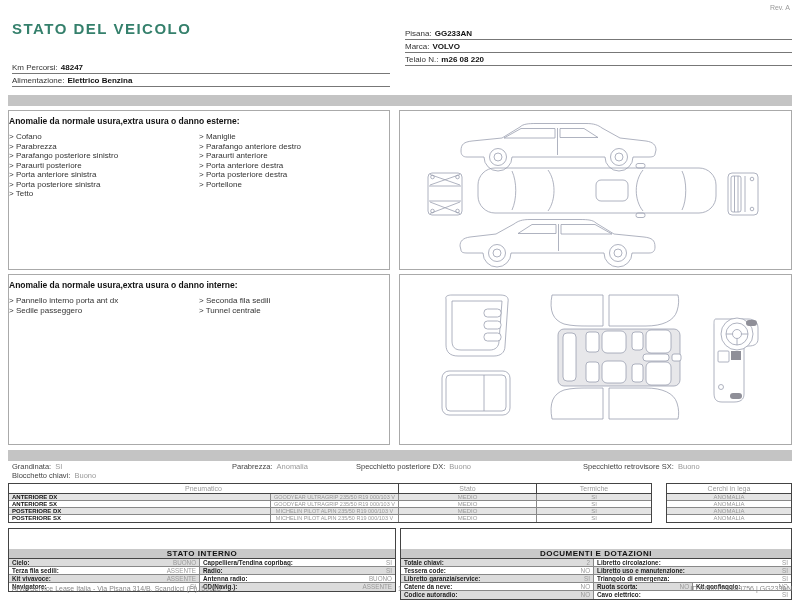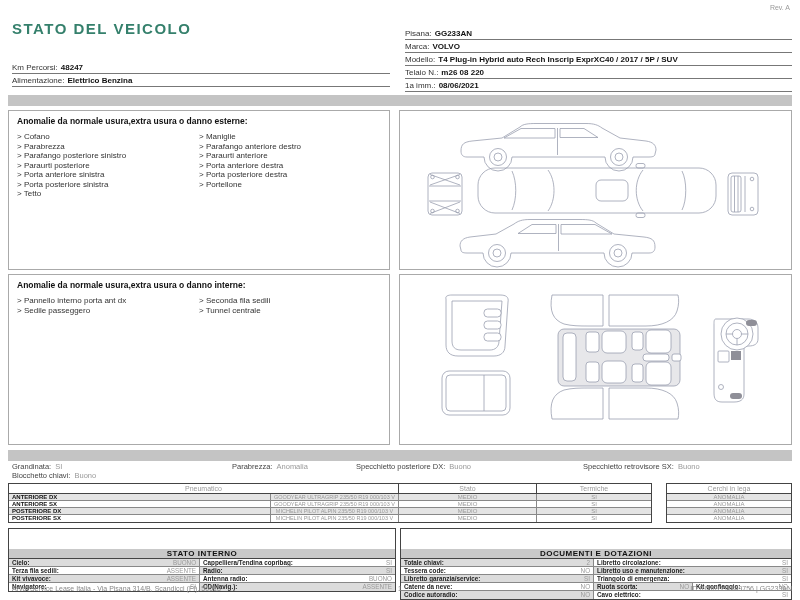--- a/index.html
+++ b/index.html
@@ -14,21 +14,21 @@
   .info.left { left:12px; width:378px;margin-top:34px; }
   .info.right { left:405px; width:387px; }
   .info-row { display:flex; flex-wrap:wrap; border-bottom:1px solid #777; padding:1.5px 0 1px 0; font-size:8px; line-height:9.5px; }
   .info-row .lbl { color:#333; margin-right:3px; white-space:nowrap; }
   .info-row .val { font-weight:bold; color:#111; }
 
   .bar { position:absolute; left:8px; width:784px; height:11px; background:#c4c4c4; }
   .bar1 { top:95px; } .bar2 { top:450px; }
 
   .box { position:absolute; border:1px solid #aaa; background:#fff; }
-  .box.list { left:8px; width:382px; padding:4px 8px; }
+  .box.list { left:8px; width:382px; padding:4px 0; }
   .box.diagram-box { left:399px; width:393px; }
   .ext { top:110px; height:160px; }
   .int { top:274px; height:171px; }
   .box-heading { font-size:8.5px; font-weight:bold; color:#111; margin:1px 0 6px 0; }
   .anomaly-cols { display:flex; }
   .anomaly-col { width:50%; }
   .anomaly-item { font-size:8px; line-height:9.5px; color:#333; white-space:nowrap; }
 
   svg.diagram { display:block; width:100%; height:100%; }
   svg.diagram path, svg.diagram rect, svg.diagram circle, svg.diagram line { stroke:#9aa0b0; stroke-width:0.8; fill:none; }
@@ -103,30 +103,22 @@
   <div class="info right">
     <div class="info-row">
       <span class="lbl">Pisana:</span>
       <span class="val">GG233AN</span>
     </div>
     <div class="info-row">
       <span class="lbl">Marca:</span>
       <span class="val">VOLVO</span>
     </div>
     <div class="info-row">
-      <span class="lbl">Modello:</span>
-      <span class="val">T4 Plug-in Hybrid auto Rech Inscrip ExprXC40 / 2017 / 5P / SUV</span>
-    </div>
-    <div class="info-row">
       <span class="lbl">Telaio N.:</span>
       <span class="val">m26 08 220</span>
-    </div>
-    <div class="info-row">
-      <span class="lbl">1a imm.:</span>
-      <span class="val">08/06/2021</span>
     </div>
   </div>
 
   <div class="bar bar1" style="background: rgb(196, 196, 196);"></div>
 
   <div class="box list ext">
     <div class="box-heading">Anomalie da normale usura,extra usura o danno esterne:</div>
     <div class="anomaly-cols">
       <div class="anomaly-col">
           <div class="anomaly-item">&gt; Cofano</div>

